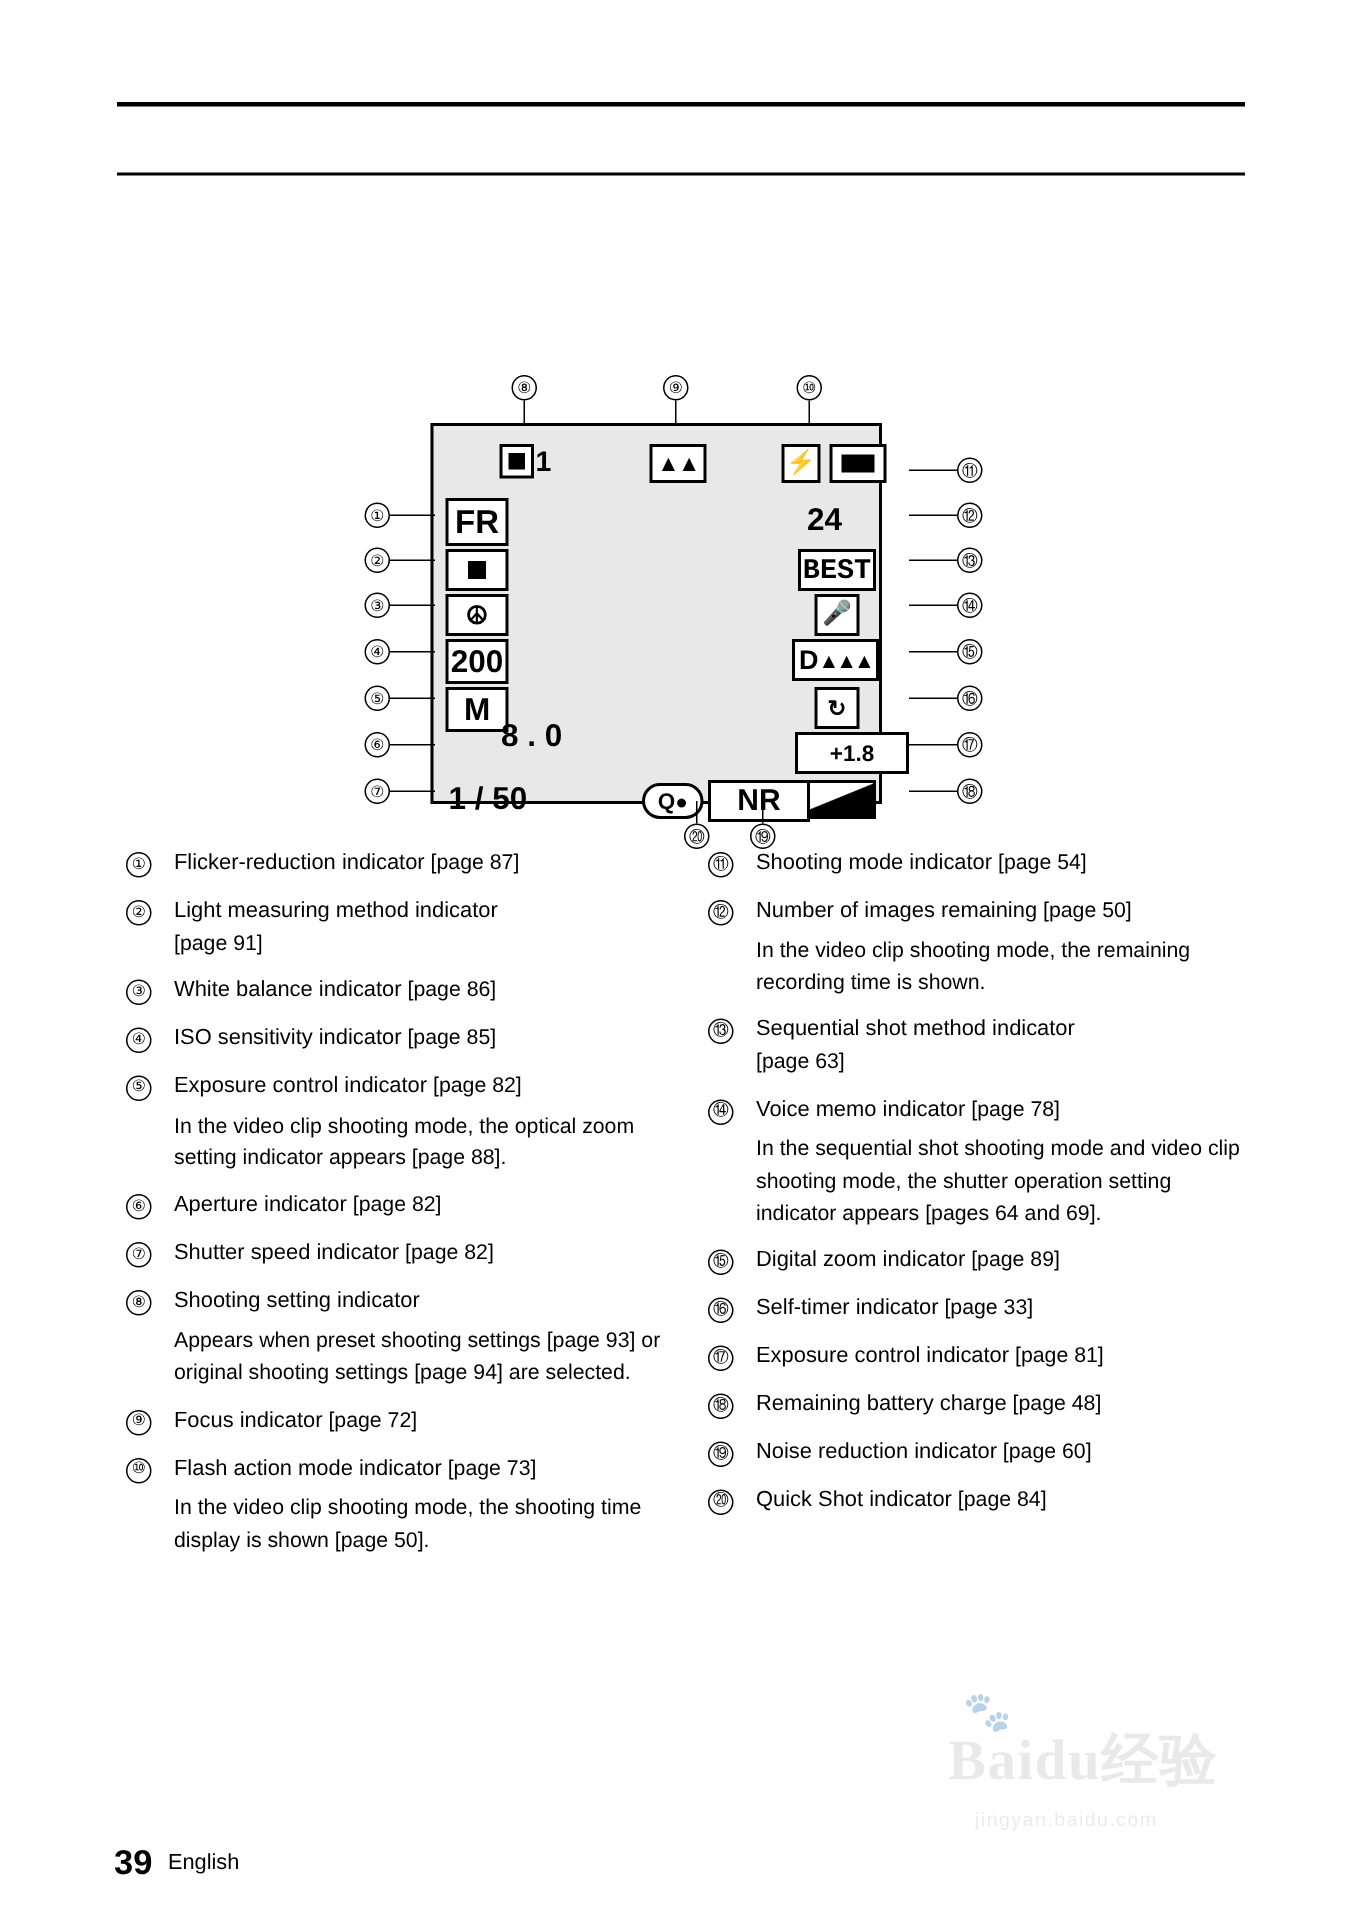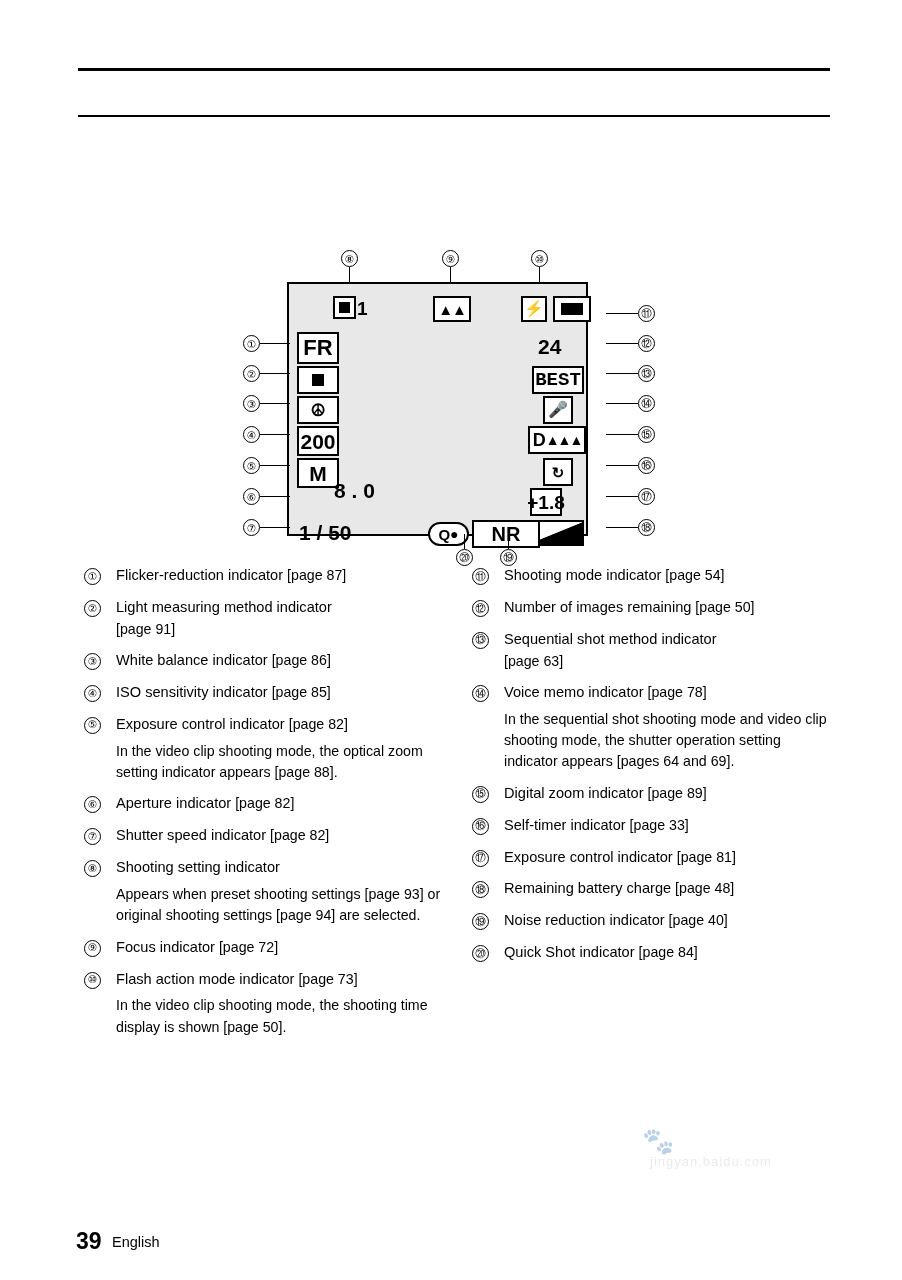--- a/index.html
+++ b/index.html
@@ -266,21 +266,21 @@
 
         <div class="ibox" style="left:239px; top:142px; width:58px; height:28px; font-size:18px;">
           <span>D</span>
             <span style="font-size:14px;letter-spacing:-2px;">▲▲▲</span>
         </div>
 
         <div class="ibox" style="left:254px; top:174px; width:30px; height:28px;">
           <span style="font-size:15px;">↻</span>
         </div>
 
-        <div class="ibox" style="left:241px; top:204px; width:32px; height:28px; font-size:19px;">+1.8</div>
+        <div class="ibox" style="left:241px; top:204px; width:76px; height:28px; font-size:15px;">+1.8</div>
 
         <div class="ibox" style="left:237px; top:236px; width:58px; height:26px; padding:0;">
           <span style="display:block;width:100%;height:100%;background:linear-gradient(to bottom right, #fff 0%, #fff 50%, #000 52%, #000 100%);"></span>
         </div>
 
         <div class="ibox" style="left:183px; top:236px; width:68px; height:28px; font-size:20px;">NR</div>
 
         <div class="ibox" style="left:139px; top:238px; width:41px; height:24px; border-radius:12px; font-size:15px;">
           <span>Q</span>
             <span style="font-size:14px;">●</span>
@@ -423,20 +423,21 @@
       <span class="num">⑪</span>
       <span class="title">Shooting mode indicator</span>
       <span class="ref">[page 54]</span>
     </div>
     <div class="entry-gap"></div>
 
     <div class="entry">
       <span class="num">⑫</span>
       <span class="title">Number of images remaining</span>
       <span class="ref">[page 50]</span>
+      <span class="note">In the video clip shooting mode, the remaining recording time is shown.</span>
     </div>
     <div class="entry-gap"></div>
 
     <div class="entry">
       <span class="num">⑬</span>
       <span class="title">Sequential shot method indicator</span><br>
       <span class="ref">[page 63]</span>
     </div>
     <div class="entry-gap"></div>
 
@@ -472,33 +473,34 @@
     <div class="entry">
       <span class="num">⑱</span>
       <span class="title">Remaining battery charge</span>
       <span class="ref">[page 48]</span>
     </div>
     <div class="entry-gap"></div>
 
     <div class="entry">
       <span class="num">⑲</span>
       <span class="title">Noise reduction indicator</span>
-      <span class="ref">[page 40]</span>
+      <span class="ref">[page 60]</span>
     </div>
     <div class="entry-gap"></div>
 
     <div class="entry">
       <span class="num">⑳</span>
       <span class="title">Quick Shot indicator</span>
       <span class="ref">[page 84]</span>
     </div>
 
   </div>
 
   <div class="wm">
     <span class="wm-paw">🐾</span>
+    <div class="wm-main">Baidu经验</div>
     <div class="wm-sub">jingyan.baidu.com</div>
   </div>
 
   <div class="footer-num">39</div>
   <div class="footer-lang">English</div>
 
 </div>
 
 </body></html>

